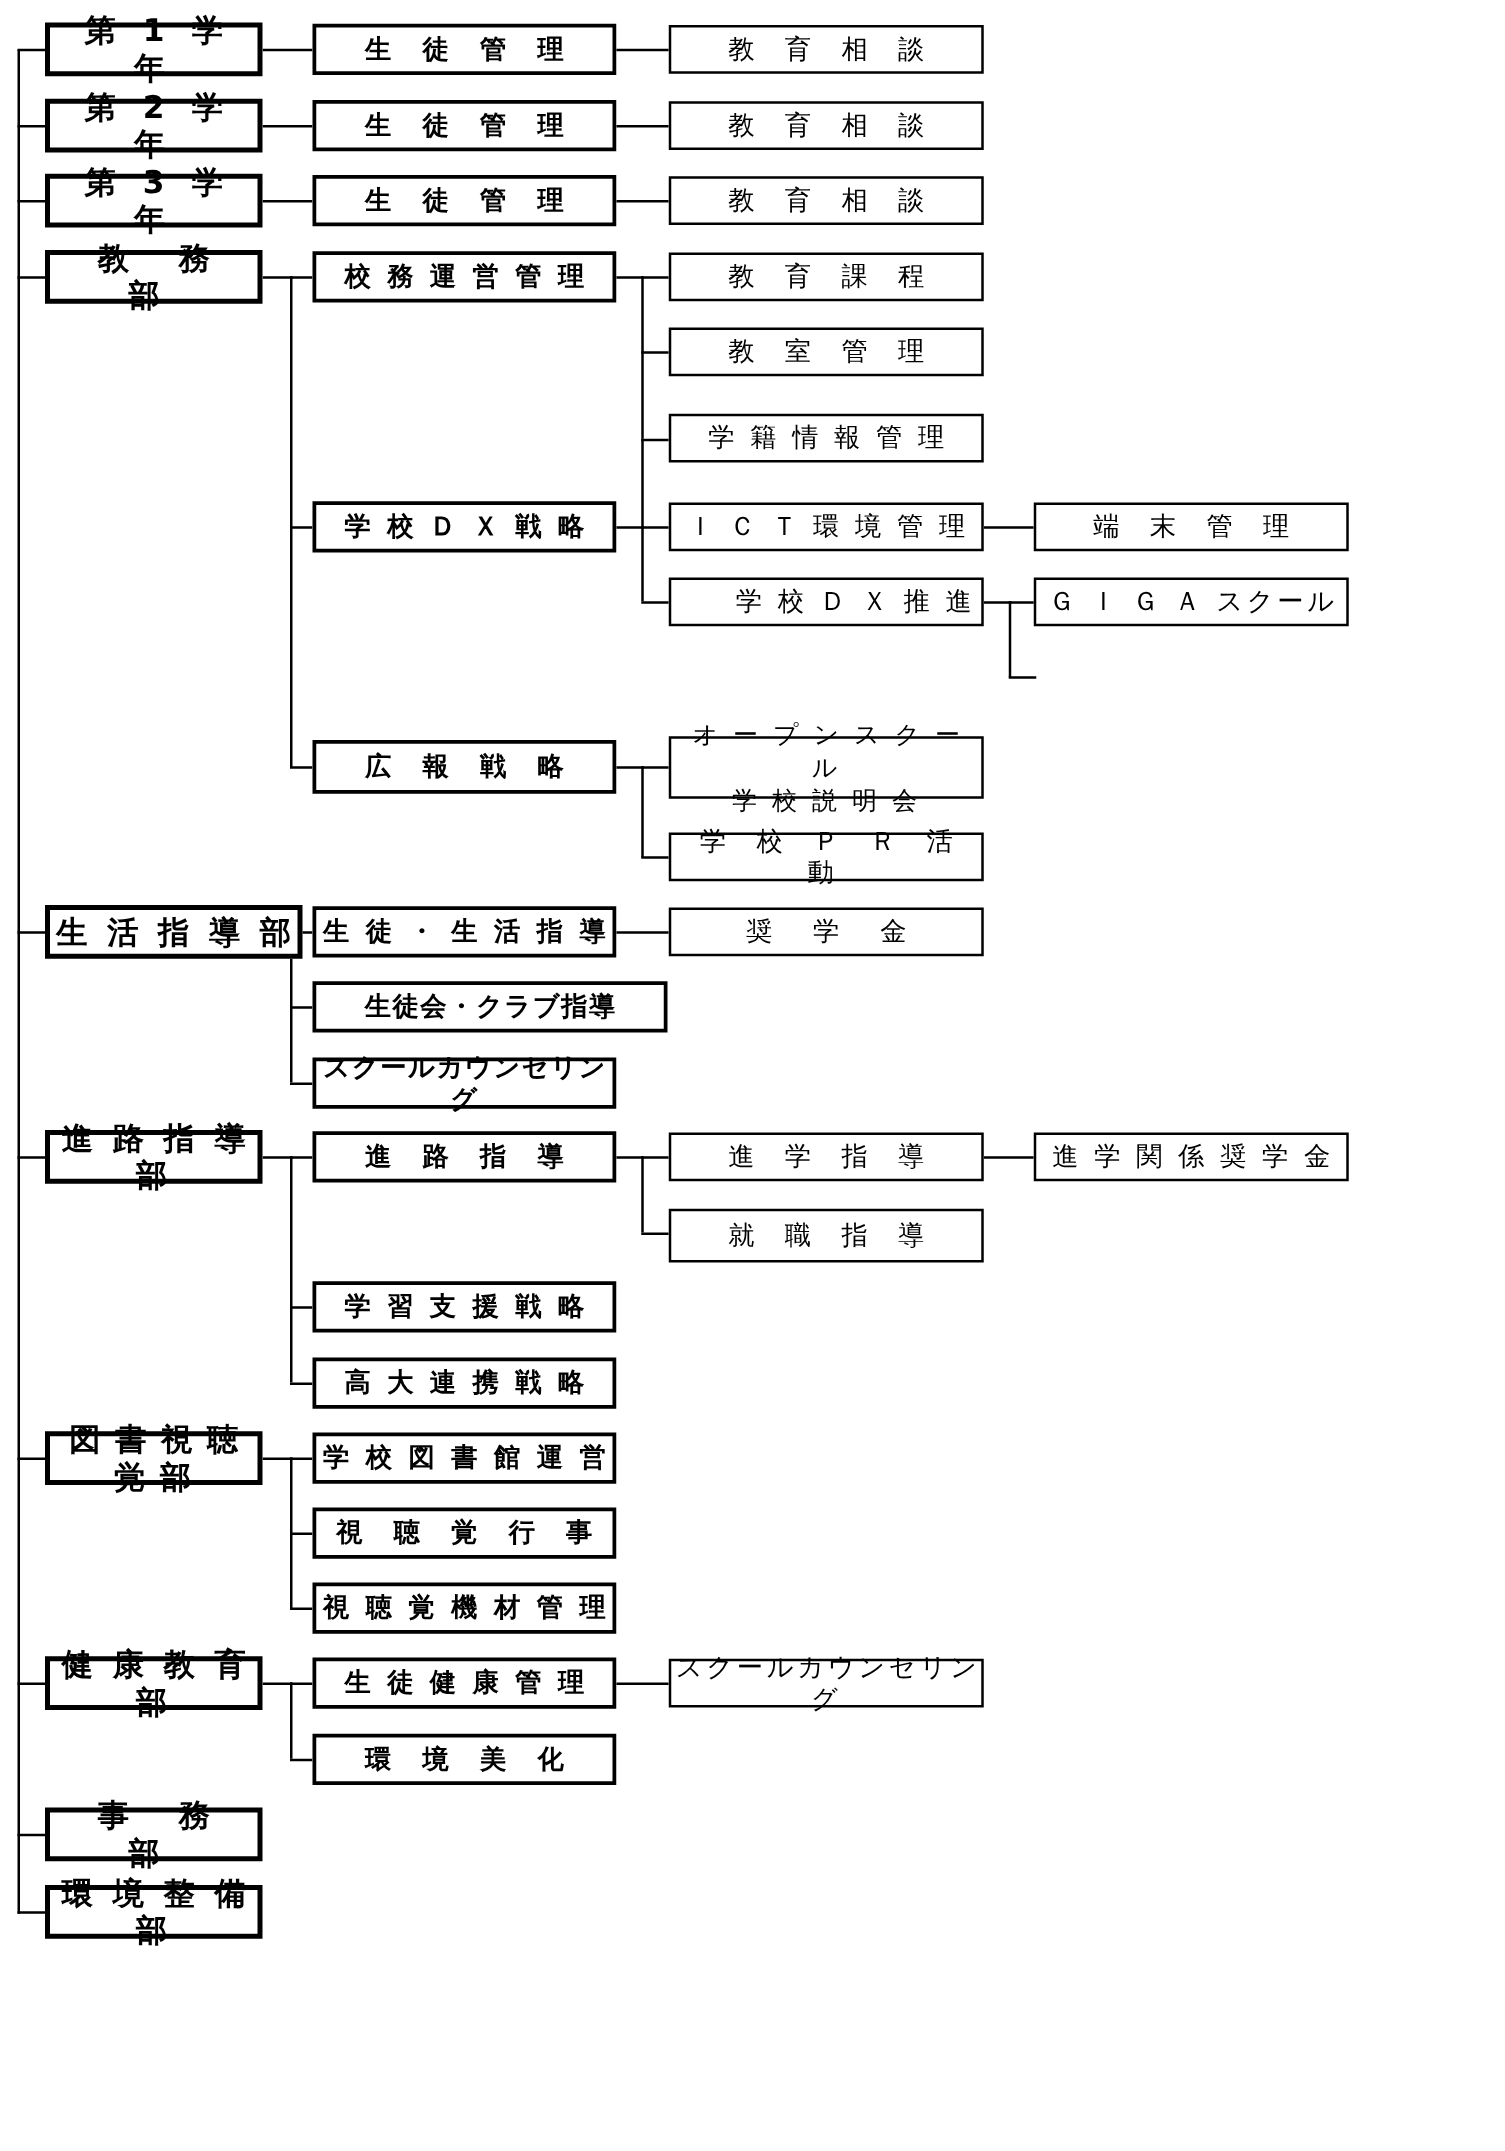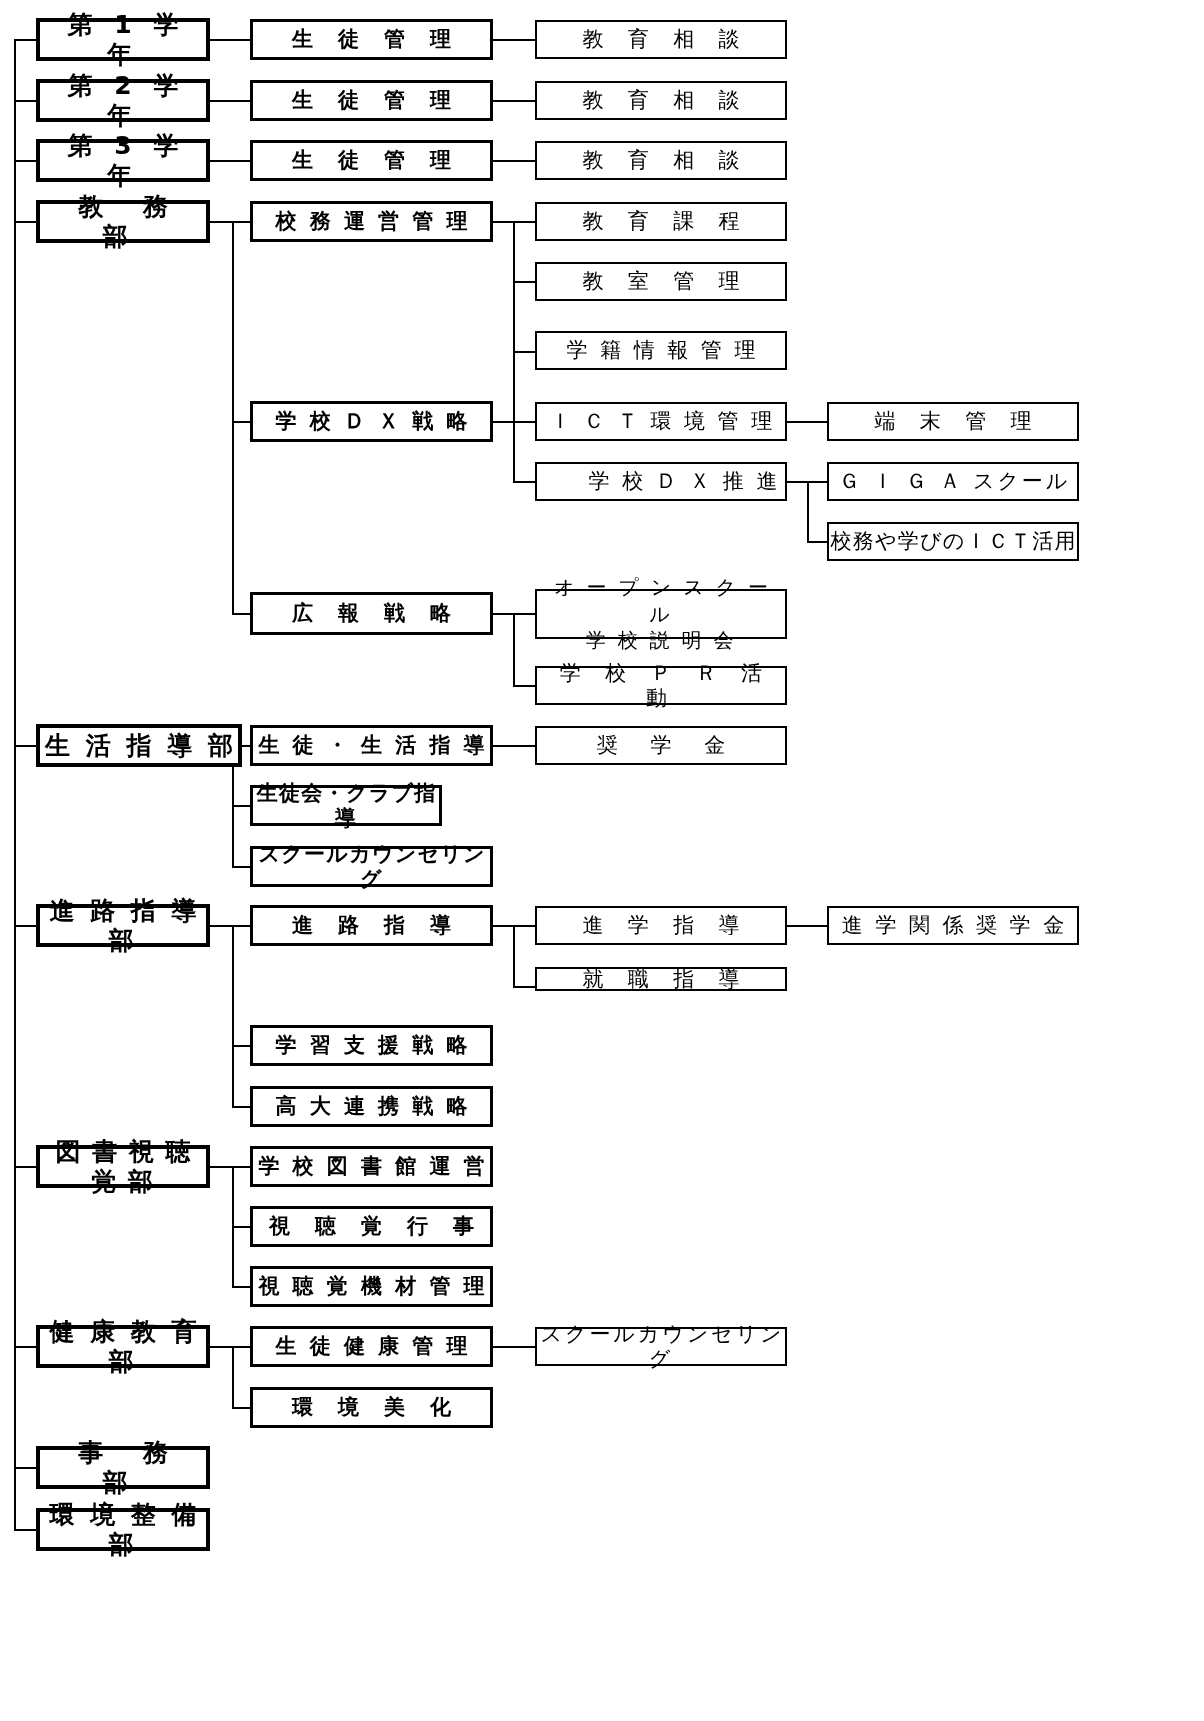--- a/index.html
+++ b/index.html
@@ -193,21 +193,21 @@
 
   <div class="node lvl2 wide" style="left:250px; top:19px; width:243px; height:41px;">生 徒 管 理</div>
   <div class="node lvl2 wide" style="left:250px; top:80px; width:243px; height:41px;">生 徒 管 理</div>
   <div class="node lvl2 wide" style="left:250px; top:140px; width:243px; height:41px;">生 徒 管 理</div>
 
   <div class="node lvl2 semi" style="left:250px; top:201px; width:243px; height:41px;">校 務 運 営 管 理</div>
   <div class="node lvl2 semi" style="left:250px; top:401px; width:243px; height:41px;">学 校 Ｄ Ｘ 戦 略</div>
   <div class="node lvl2 wide" style="left:250px; top:592px; width:243px; height:43px;">広 報 戦 略</div>
 
   <div class="node lvl2 semi" style="left:250px; top:725px; width:243px; height:41px;">生 徒 ・ 生 活 指 導</div>
-  <div class="node lvl2 tight" style="left:250px; top:785px; width:192px; height:41px;">生徒会・クラブ指導</div>
+  <div class="node lvl2 tight" style="left:250px; top:785px; width:284px; height:41px;">生徒会・クラブ指導</div>
   <div class="node lvl2 tight" style="left:250px; top:846px; width:243px; height:41px;">スクールカウンセリング</div>
 
   <div class="node lvl2 wide" style="left:250px; top:905px; width:243px; height:41px;">進 路 指 導</div>
   <div class="node lvl2 semi" style="left:250px; top:1025px; width:243px; height:41px;">学 習 支 援 戦 略</div>
   <div class="node lvl2 semi" style="left:250px; top:1086px; width:243px; height:41px;">高 大 連 携 戦 略</div>
 
   <div class="node lvl2 semi" style="left:250px; top:1146px; width:243px; height:41px;">学 校 図 書 館 運 営</div>
   <div class="node lvl2 wide" style="left:250px; top:1206px; width:243px; height:41px;">視 聴 覚 行 事</div>
   <div class="node lvl2 semi" style="left:250px; top:1266px; width:243px; height:41px;">視 聴 覚 機 材 管 理</div>
 
@@ -225,23 +225,22 @@
   <div class="node lvl3 semi" style="left:535px; top:402px; width:252px; height:39px;">Ｉ Ｃ Ｔ 環 境 管 理</div>
   <div class="node lvl3 semi" style="left:535px; top:462px; width:252px; height:39px;padding-left:44px;">学 校 Ｄ Ｘ 推 進</div>
 
   <div class="node lvl3 wide" style="left:535px; top:666px; width:252px; height:39px;">学 校 Ｐ Ｒ 活 動</div>
   <div class="node lvl3 twoline semi" style="left:535px; top:589px; width:252px; height:50px;">オ ー プ ン ス ク ー ル
 学  校  説  明  会</div>
 
   <div class="node lvl3 xwide" style="left:535px; top:726px; width:252px; height:39px;">奨 学 金</div>
 
   <div class="node lvl3 wide" style="left:535px; top:906px; width:252px; height:39px;">進 学 指 導</div>
-  <div class="node lvl3 wide" style="left:535px; top:967px; width:252px; height:24px;">就 職 指 導</div>
+  <div class="node lvl3 wide" style="left:535px; top:967px; width:252px; height:43px;">就 職 指 導</div>
 
   <div class="node lvl3 semi" style="left:535px; top:1327px; width:252px; height:39px;">スクールカウンセリング</div>
 
   <div class="node lvl4 wide" style="left:827px; top:402px; width:252px; height:39px;">端 末 管 理</div>
   <div class="node lvl4 semi" style="left:827px; top:462px; width:252px; height:39px;">Ｇ Ｉ Ｇ Ａ スクール</div>
-  <div class="node lvl4 tight" style="left:827px; top:522px; width:252px; height:39px;">校務や学びのＩＣＴ活用</div>
 
   <div class="node lvl4 semi" style="left:827px; top:906px; width:252px; height:39px;">進 学 関 係 奨 学 金</div>
 
 </div>
 
 </body></html>

